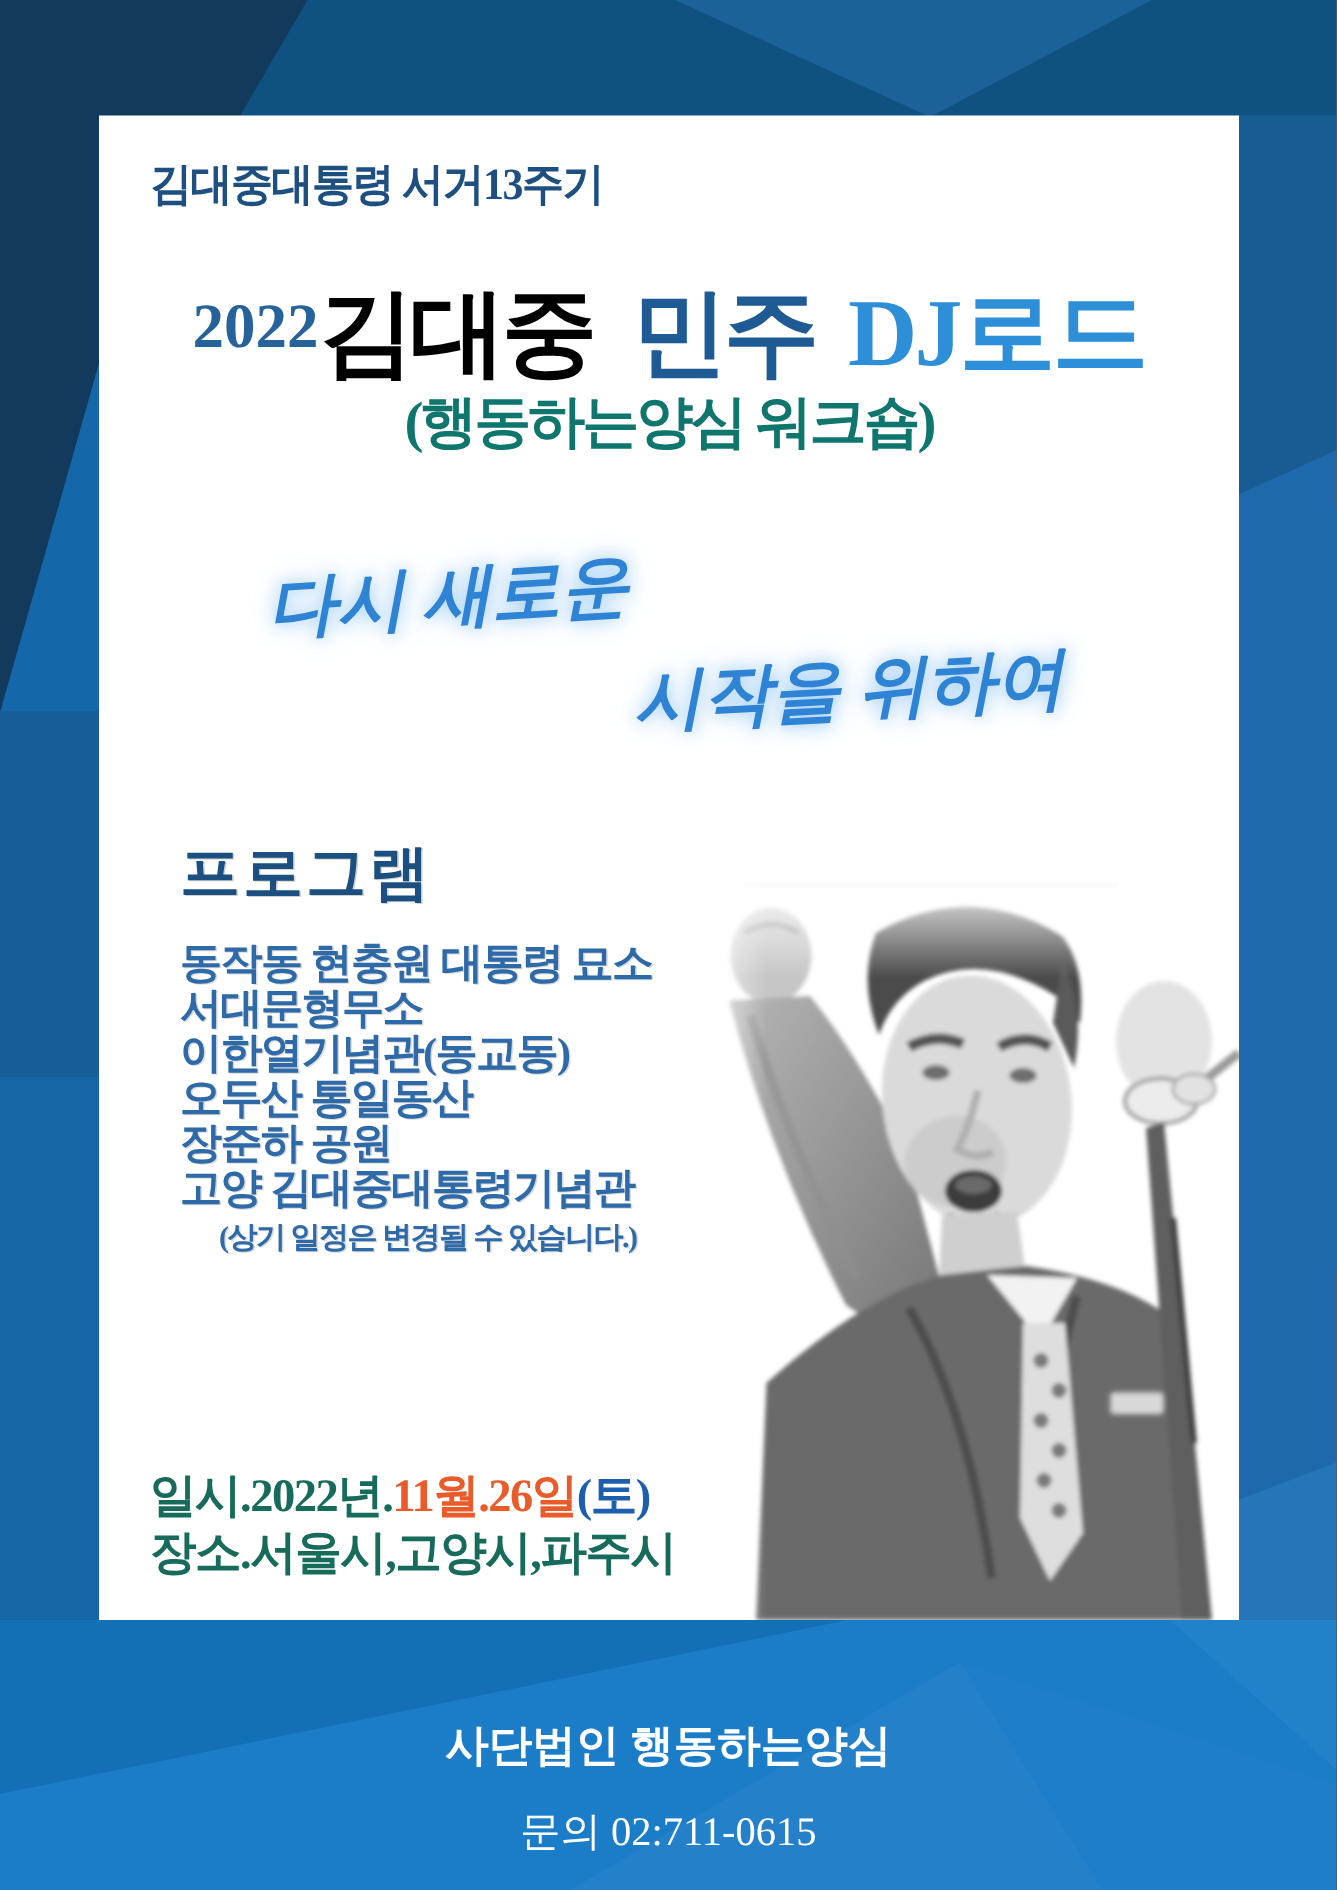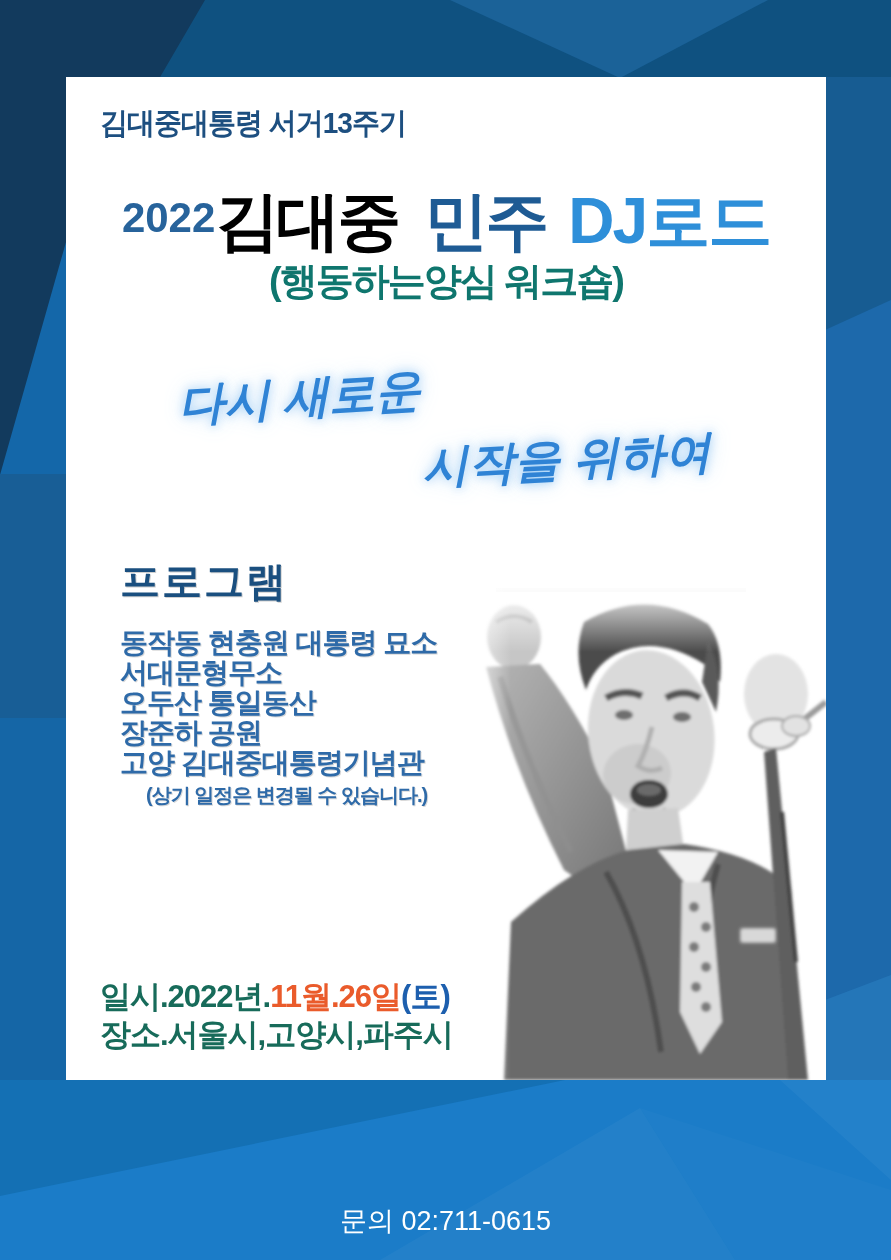--- a/index.html
+++ b/index.html
@@ -1,18 +1,18 @@
 <!DOCTYPE html>
 <html><head>
 <meta charset="utf-8">
 <style>
   html,body{margin:0;padding:0;background:#2b2b2b;}
   .poster{
     position:relative;width:891px;height:1260px;overflow:hidden;
-    font-family:Liberation Sans, sans-serif;
+    font-family:Liberation Serif, serif;
     background:#1467a9;
   }
   .bg{position:absolute;left:0;top:0;width:891px;height:1260px;}
   .card{
     position:absolute;left:66px;top:77px;width:760px;height:1003px;
     background:#ffffff;
   }
   
   .memorial{
     position:absolute;left:34px;top:26px;
@@ -111,20 +111,21 @@
     </div>
 
     <div class="slogan slogan1">다시 새로운</div>
     <div class="slogan slogan2">시작을 위하여</div>
 
     <div class="program-heading">프로그램</div>
 
     <ul class="program-list">
       <li>동작동 현충원 대통령 묘소</li>
       <li>서대문형무소</li>
+      <li>이한열기념관(동교동)</li>
       <li>오두산 통일동산</li>
       <li>장준하 공원</li>
       <li>고양 김대중대통령기념관</li>
       <li class="program-note">(상기 일정은 변경될 수 있습니다.)</li>
     </ul>
 
     <svg class="photo" viewBox="0 0 370 498">
       <defs>
         <filter id="soft" x="-10%" y="-10%" width="120%" height="120%">
           <feGaussianBlur stdDeviation="1.4"></feGaussianBlur>
@@ -202,15 +203,16 @@
 
     <div class="event-info">
       <div>
         <span class="date-label">일시.2022년.</span><span class="date-highlight">11월.26일</span><span class="date-suffix">(토)</span>
       </div>
       <div class="place">장소.서울시,고양시,파주시</div>
     </div>
 
   </div>
 
+  <div class="footer-org">사단법인 행동하는양심</div>
   <div class="footer-contact">문의 02:711-0615</div>
 
 </div>
 
 </body></html>

